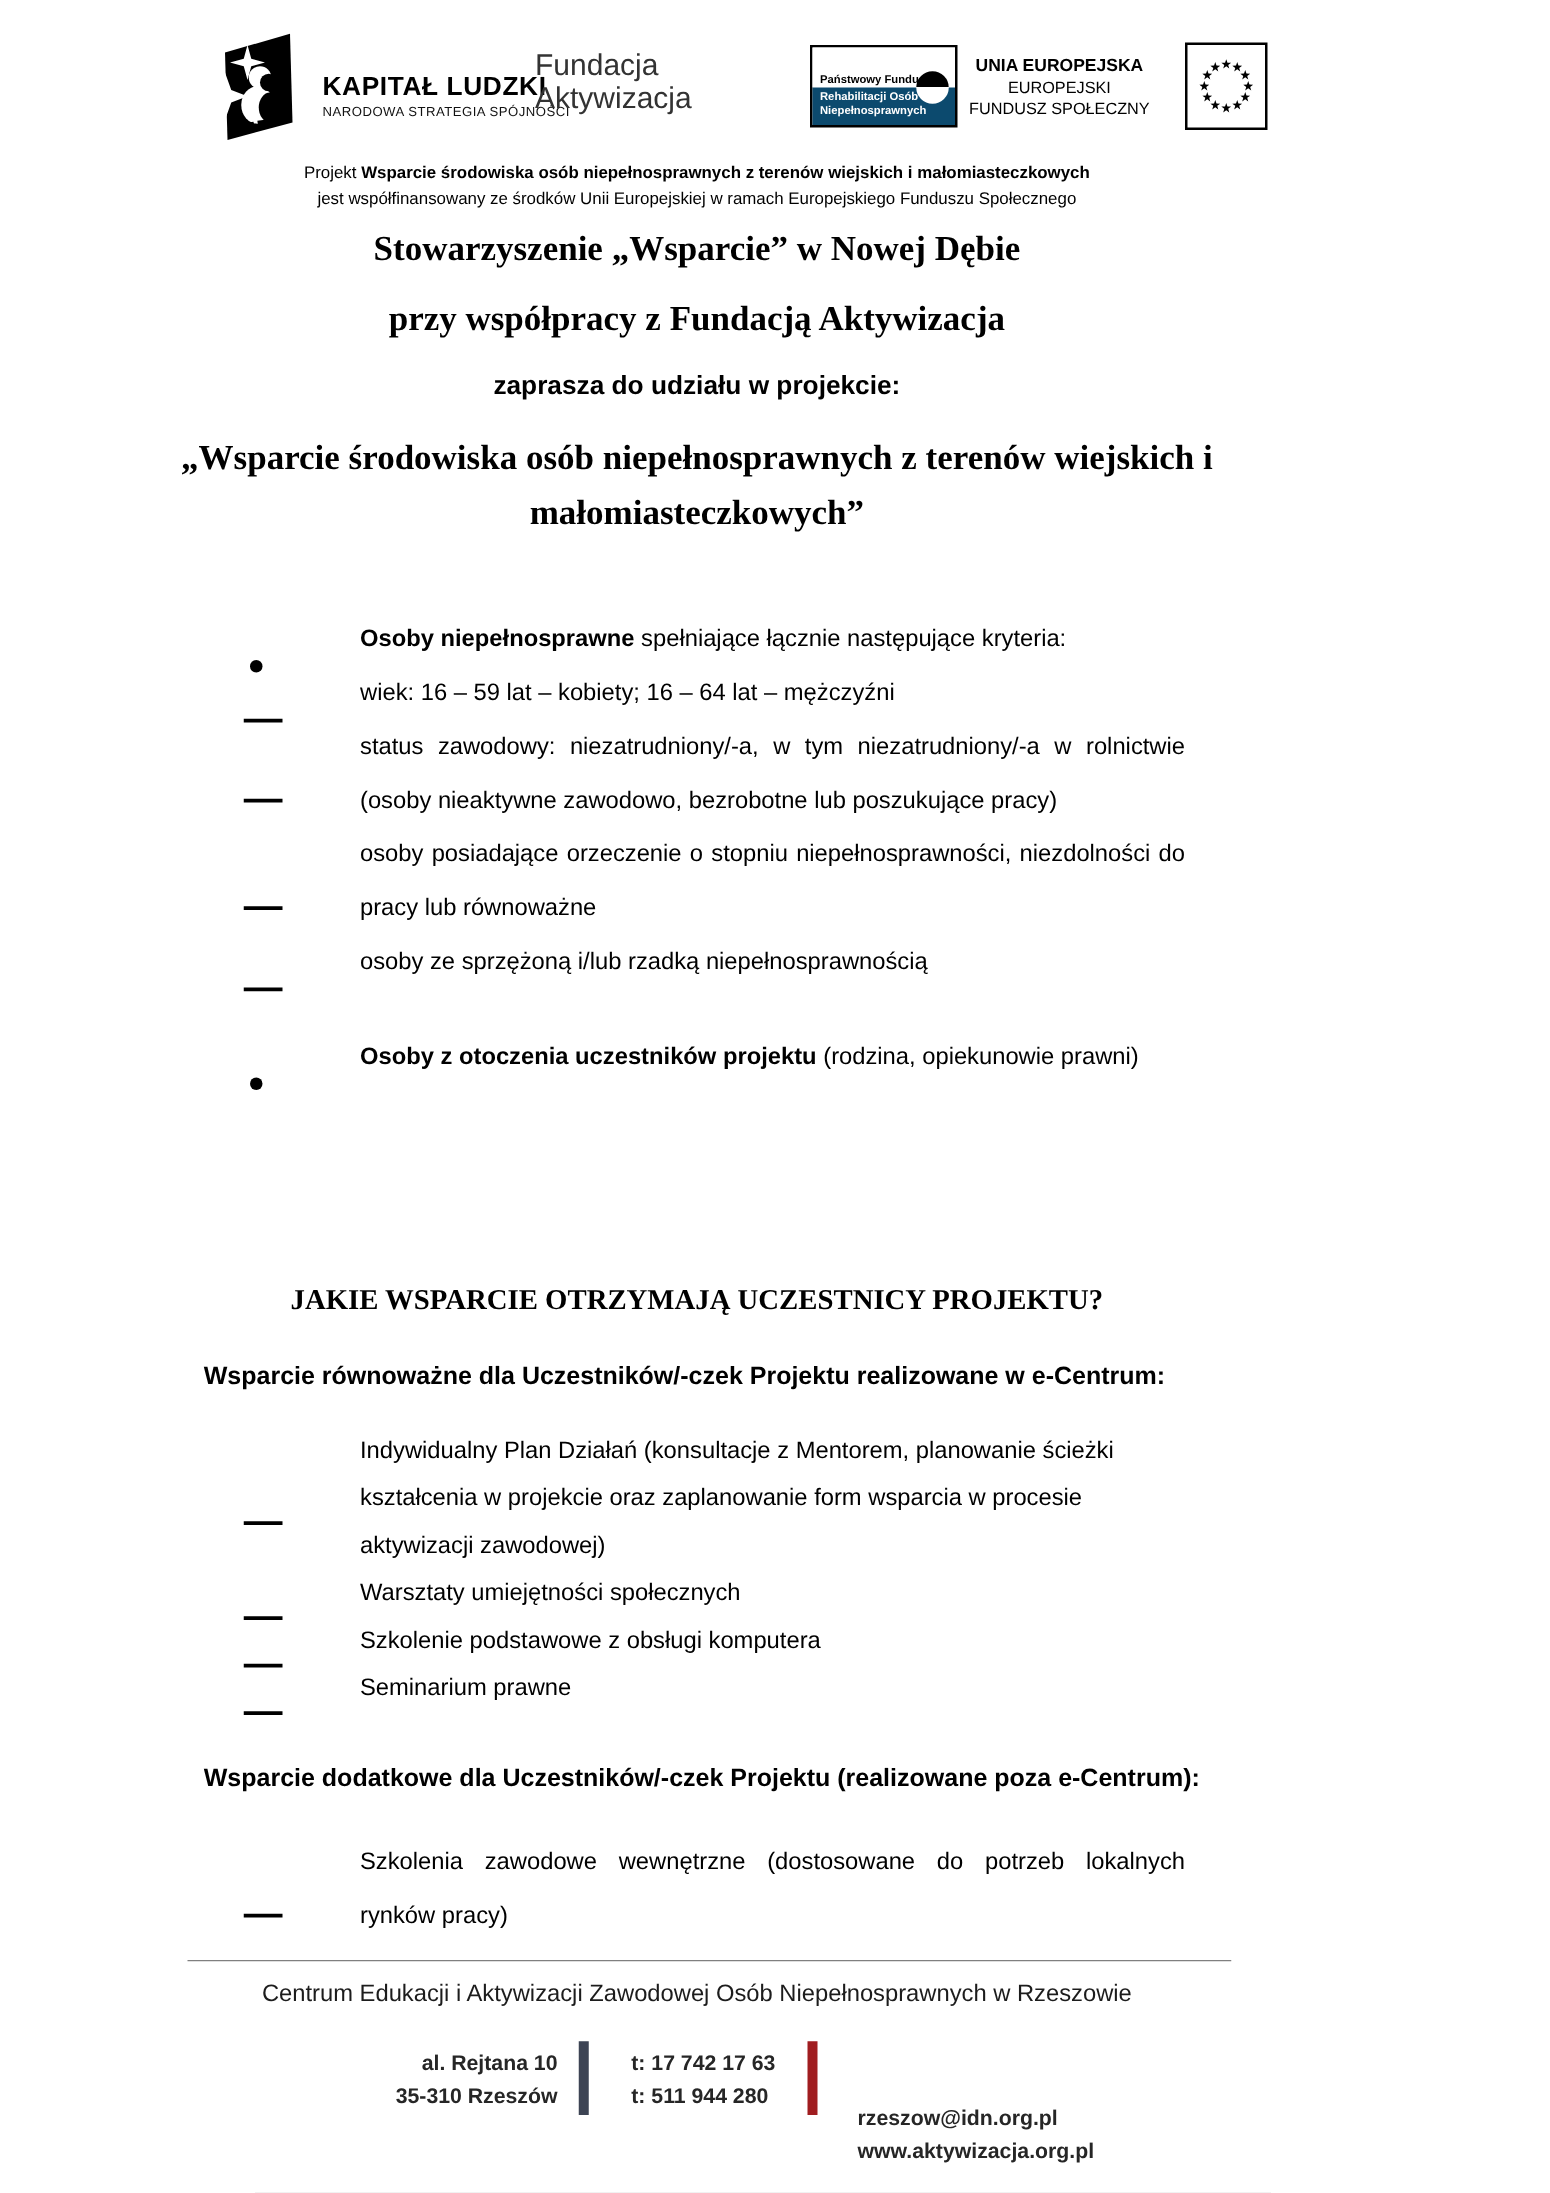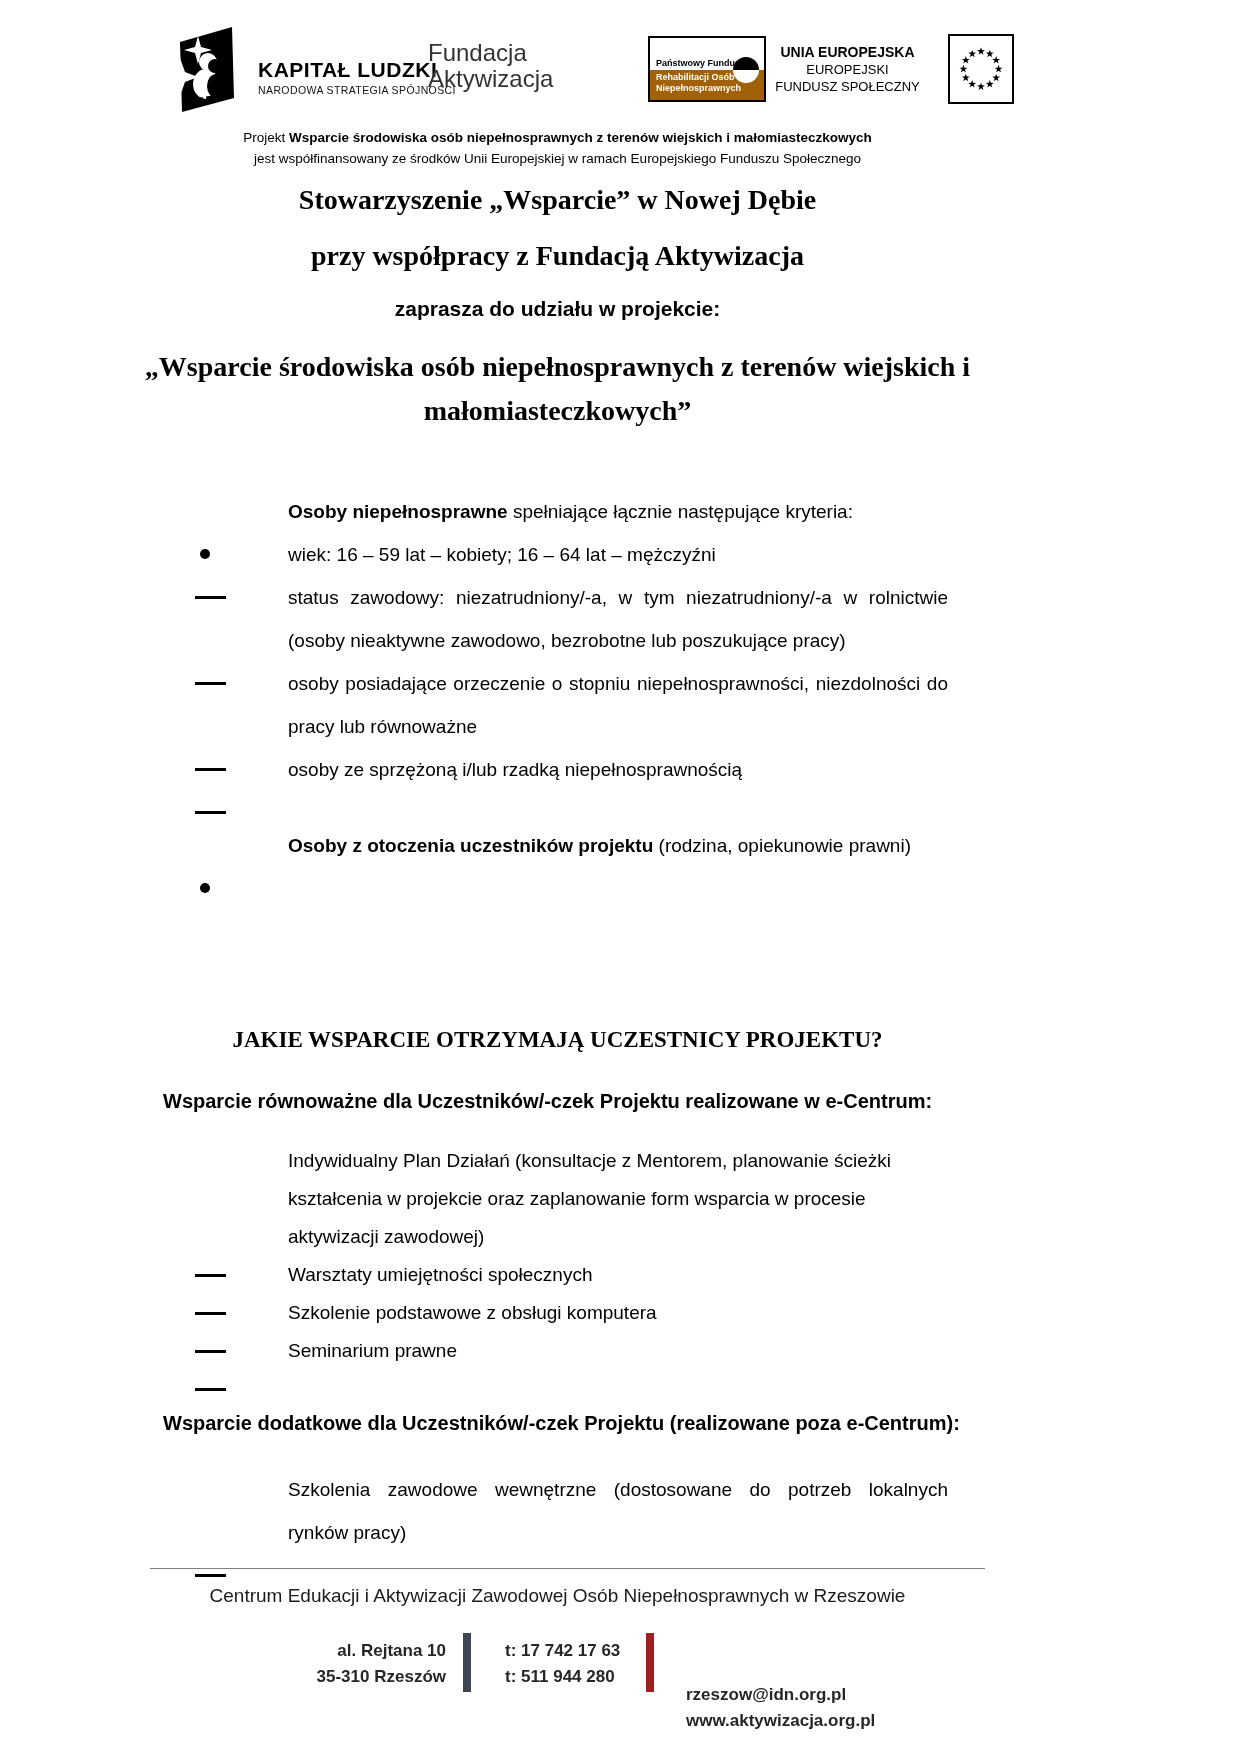--- a/index.html
+++ b/index.html
@@ -19,21 +19,21 @@
   .kl-flag{width:78px;height:92px;}
   .kl-text{margin-left:12px;margin-top:18px;}
   .kl-title{font-size:21px;font-weight:bold;letter-spacing:.5px;line-height:24px;}
   .kl-sub{font-size:10.5px;letter-spacing:.4px;margin-top:2px;color:#111;}
   .logo-fundacja{position:absolute;left:428px;top:18px;width:150px;
     font-size:24px;line-height:26px;color:#333;}
   .logo-pfron{position:absolute;left:648px;top:14px;width:118px;height:66px;
     border:2px solid #000;background:#fff;box-sizing:border-box;}
   .pfron-top{position:absolute;left:0;top:0;right:0;height:32px;background:#fff;}
   .pfron-top-text{position:absolute;left:6px;bottom:2px;font-size:9px;font-weight:bold;color:#000;}
-  .pfron-bottom{position:absolute;left:0;top:32px;right:0;bottom:0;background:#a16207;color:#fff;
+  .pfron-bottom{position:absolute;left:0;top:32px;right:0;bottom:0;background:#0c4a6e;color:#fff;
     font-size:9px;font-weight:bold;line-height:10.5px;padding:2px 0 0 6px;box-sizing:border-box;}
   .pfron-circle{position:absolute;right:5px;top:19px;width:26px;height:26px;border-radius:50%;
     background:linear-gradient(#000 0 50%, #fff 50% 100%);}
   .logo-eu{position:absolute;left:760px;top:22px;width:175px;text-align:center;
     font-size:13px;line-height:17px;color:#000;}
   .eu-line1{font-weight:bold;font-size:14px;}
   .eu-flag{position:absolute;left:948px;top:12px;width:66px;height:70px;border:2px solid #000;
     background:#fff;box-sizing:border-box;}
 
   
@@ -53,21 +53,21 @@
 
   .subhead{position:absolute;left:163px;width:822px;font-size:20px;font-weight:bold;}
   .sub1{top:1090px;}
   .sub2{top:1412px;}
 
   
   .list{position:absolute;left:130px;width:855px;}
   .list1{top:490px;}
   .list2{top:1142px;}
   .list3{top:1468px;}
-  .li{display:flex;align-items:flex-end;}
+  .li{display:flex;align-items:center;}
   .lh43 .li{line-height:43px;}
   .lh38 .li{line-height:38px;}
   .li-marker{flex:0 0 158px;position:relative;}
   .dash::after{content:"";position:absolute;left:65px;top:20px;width:31px;height:3px;background:#000;}
   .lh38 .dash::after{top:18px;}
   .bullet::after{content:"";position:absolute;left:70px;top:16px;width:10px;height:10px;border-radius:50%;background:#000;}
   .li-text{width:660px;font-size:19px;color:#000;}
   .just{text-align:justify;}
   .gap-before{margin-top:9px;}
 

